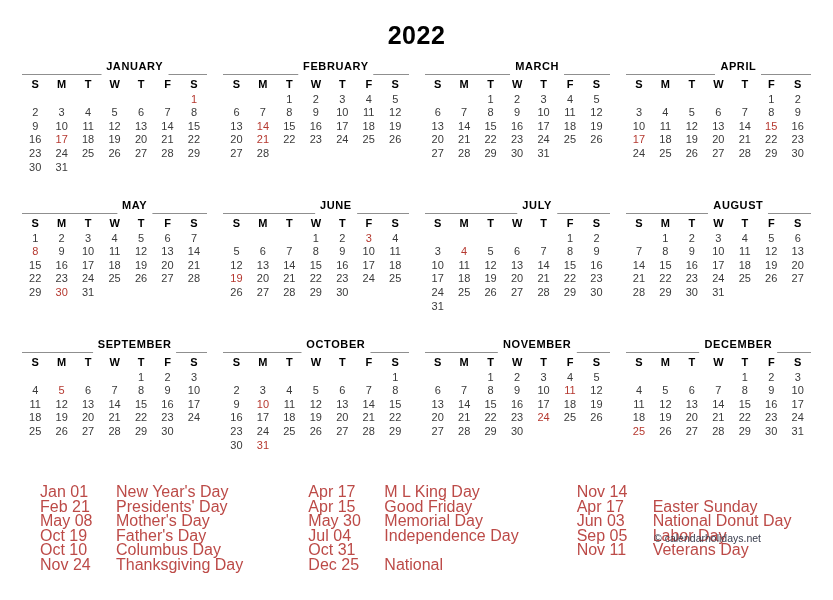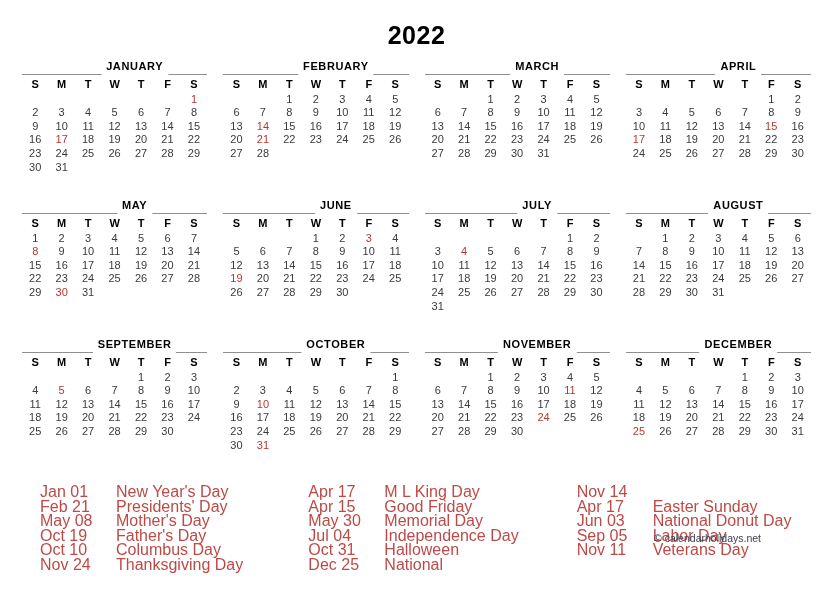--- a/index.html
+++ b/index.html
@@ -1060,21 +1060,20 @@
         <div class="holiday-row">
           <span class="holiday-date">May 30</span>
           <span class="holiday-name">Memorial Day</span>
         </div>
         <div class="holiday-row">
           <span class="holiday-date">Jul 04</span>
           <span class="holiday-name">Independence Day</span>
         </div>
         <div class="holiday-row">
           <span class="holiday-date">Oct 31</span>
-          <span class="holiday-name">Halloween</span>
         </div>
         <div class="holiday-row">
           <span class="holiday-date">Dec 25</span>
           <span class="holiday-name">National</span>
         </div>
       </div>
       <div class="holiday-col">
         <div class="holiday-row">
           <span class="holiday-date">Nov 14</span>
         </div>

